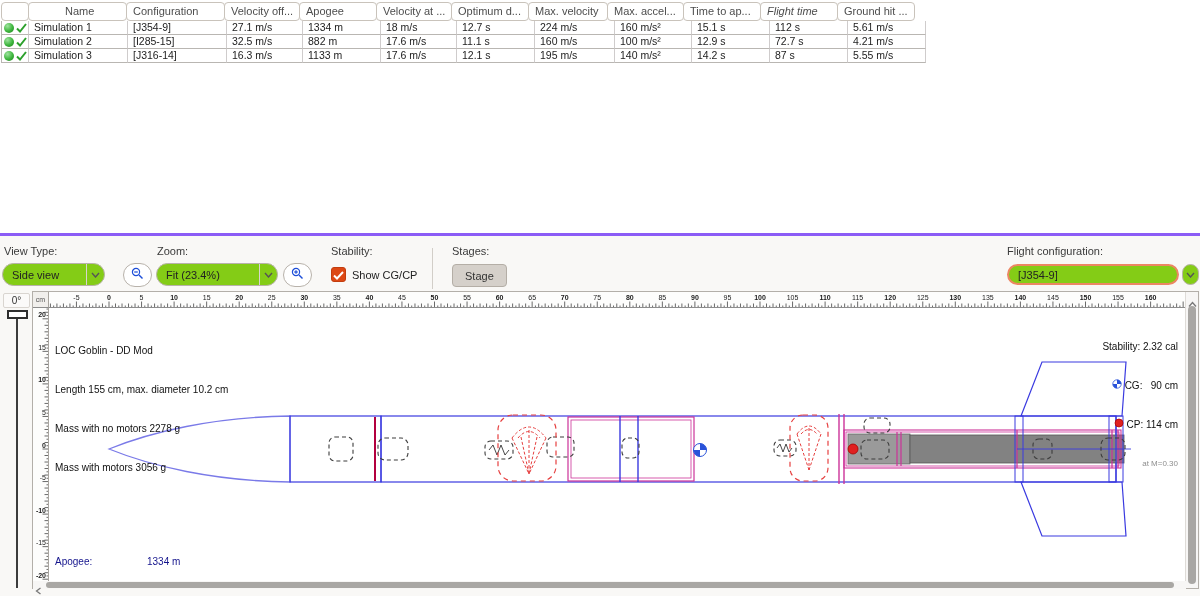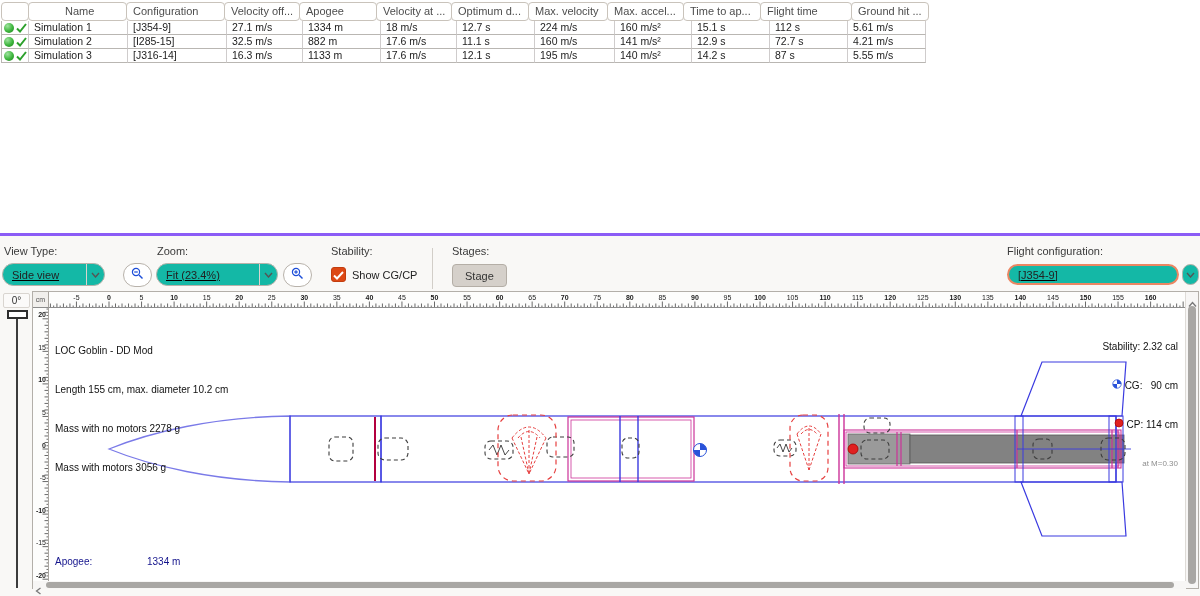--- a/index.html
+++ b/index.html
@@ -18,22 +18,22 @@
     border-bottom:1px solid #b9b6b2; padding:0 0 0 5px; white-space:nowrap; overflow:hidden;
     line-height:13px; background:#fff; }
   .tcell.first { border-left:1px solid #b9b6b2; display:flex; align-items:center; gap:2px; padding-left:2px; }
   .status-sphere { width:10px; height:10px; border-radius:50%;
     background:radial-gradient(circle at 35% 30%, #9fe49f, #3cb53c 55%, #1f7d1f); display:inline-block; }
 
   
   #lower { position:absolute; left:0; top:233px; width:1200px; height:363px;
     background:#f9f8f6; border-top:3px solid #8b5cf6; }
   .tb-label { position:absolute; font-size:11px; color:#3a3a3a; white-space:nowrap; }
-  .combo { position:absolute; height:23px; background:#14b8a6; border:1px solid #b8b2aa;
-    border-radius:12px; display:flex; align-items:center; overflow:hidden;text-decoration:underline; }
+  .combo { position:absolute; height:23px; background:#84cc16; border:1px solid #b8b2aa;
+    border-radius:12px; display:flex; align-items:center; overflow:hidden; }
   .combo .val { font-size:11px; color:#222; padding-left:9px; flex:1; white-space:nowrap; }
   .combo .arrow { width:18px; height:100%; border-left:1px solid #d8d4ce;
     display:flex; align-items:center; justify-content:center; }
   .roundbtn { position:absolute; width:29px; height:24px; background:#fff;
     border:1px solid #b8b2aa; border-radius:12px; display:flex; align-items:center; justify-content:center; }
   .sep { position:absolute; width:1px; background:#d2cec8; }
   #stage-btn { position:absolute; height:23px; background:#d5d0ca; border:1px solid #b4aea6;
     border-radius:4px; font-size:11px; color:#333; display:flex; align-items:center;
     justify-content:center; padding:0 12px; }
   #cgcp-check { position:absolute; width:15px; height:15px; background:#dd4814;
@@ -85,21 +85,21 @@
         <div class="hcell" style="width: 28px;"></div>
         <div class="hcell" style="width: 99px; padding-left: 36px;">Name</div>
         <div class="hcell" style="width: 99px;">Configuration</div>
         <div class="hcell" style="width: 76px;">Velocity off...</div>
         <div class="hcell" style="width: 78px;">Apogee</div>
         <div class="hcell" style="width: 76px;">Velocity at ...</div>
         <div class="hcell" style="width: 78px;">Optimum d...</div>
         <div class="hcell" style="width: 80px;">Max. velocity</div>
         <div class="hcell" style="width: 77px;">Max. accel...</div>
         <div class="hcell" style="width: 78px;">Time to ap...</div>
-        <div class="hcell" style="width: 92px;">Flight time</div>
+        <div class="hcell" style="width: 78px; font-style: italic;">Flight time</div>
         <div class="hcell" style="width: 78px;">Ground hit ...</div>
       </div>
       <div class="trow">
         <div class="tcell first" style="width: 28px;">
           <span class="status-sphere"></span>
           <svg width="11" height="10">
             <polyline points="1,5.5 4,8.5 10,1" fill="none" stroke="#2ca02c" stroke-width="2"></polyline>
           </svg>
         </div>
         <div class="tcell" style="width: 99px;">Simulation 1</div>
@@ -121,21 +121,21 @@
             <polyline points="1,5.5 4,8.5 10,1" fill="none" stroke="#2ca02c" stroke-width="2"></polyline>
           </svg>
         </div>
         <div class="tcell" style="width: 99px;">Simulation 2</div>
         <div class="tcell" style="width: 99px;">[I285-15]</div>
         <div class="tcell" style="width: 76px;">32.5 m/s</div>
         <div class="tcell" style="width: 78px;">882 m</div>
         <div class="tcell" style="width: 76px;">17.6 m/s</div>
         <div class="tcell" style="width: 78px;">11.1 s</div>
         <div class="tcell" style="width: 80px;">160 m/s</div>
-        <div class="tcell" style="width: 77px;">141 m/s²</div>
+        <div class="tcell" style="width: 77px;">100 m/s²</div>
         <div class="tcell" style="width: 78px;">12.9 s</div>
         <div class="tcell" style="width: 78px;">72.7 s</div>
         <div class="tcell" style="width: 78px;">4.21 m/s</div>
       </div>
       <div class="trow">
         <div class="tcell first" style="width: 28px;">
           <span class="status-sphere"></span>
           <svg width="11" height="10">
             <polyline points="1,5.5 4,8.5 10,1" fill="none" stroke="#2ca02c" stroke-width="2"></polyline>
           </svg>

